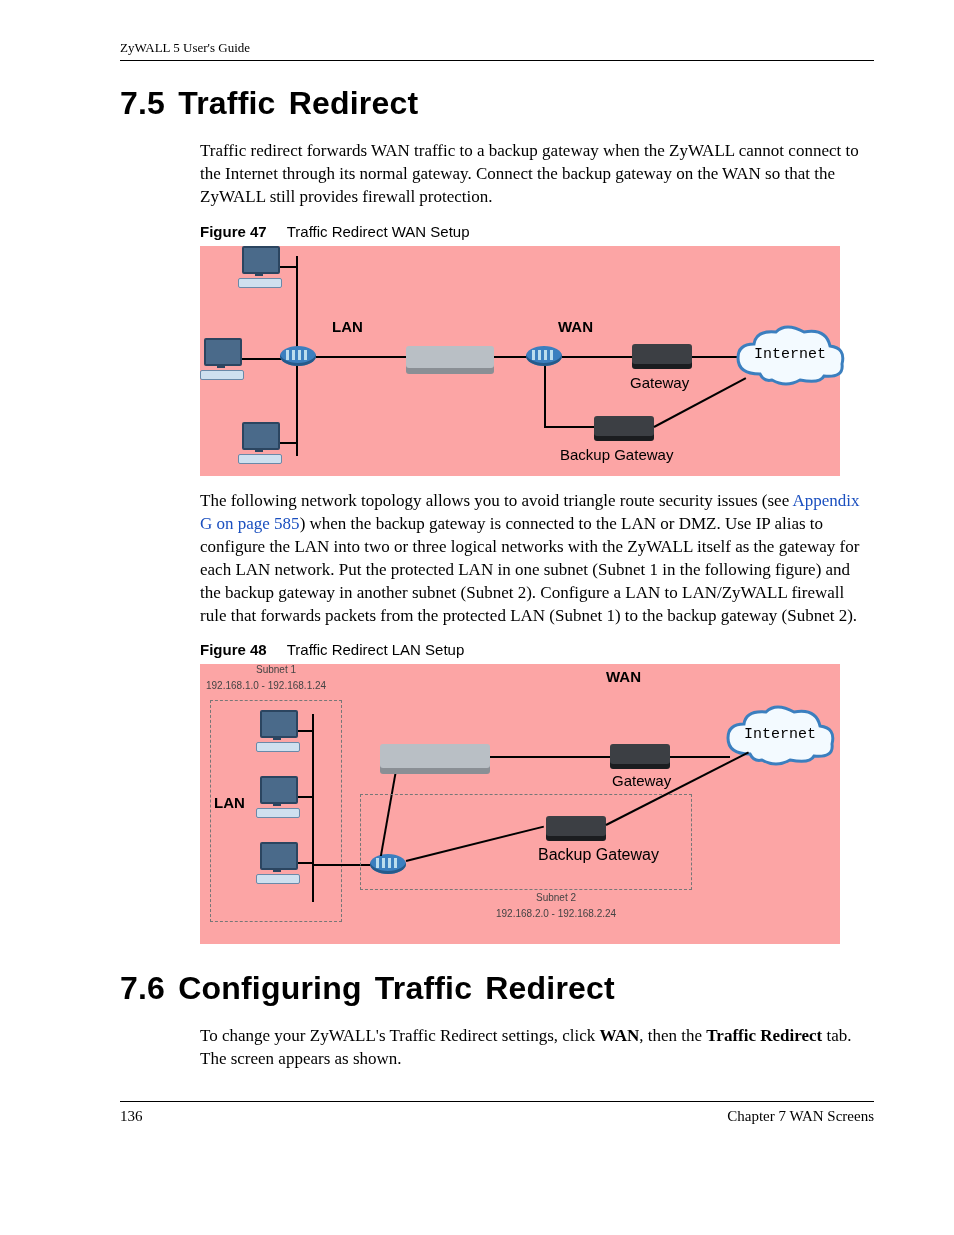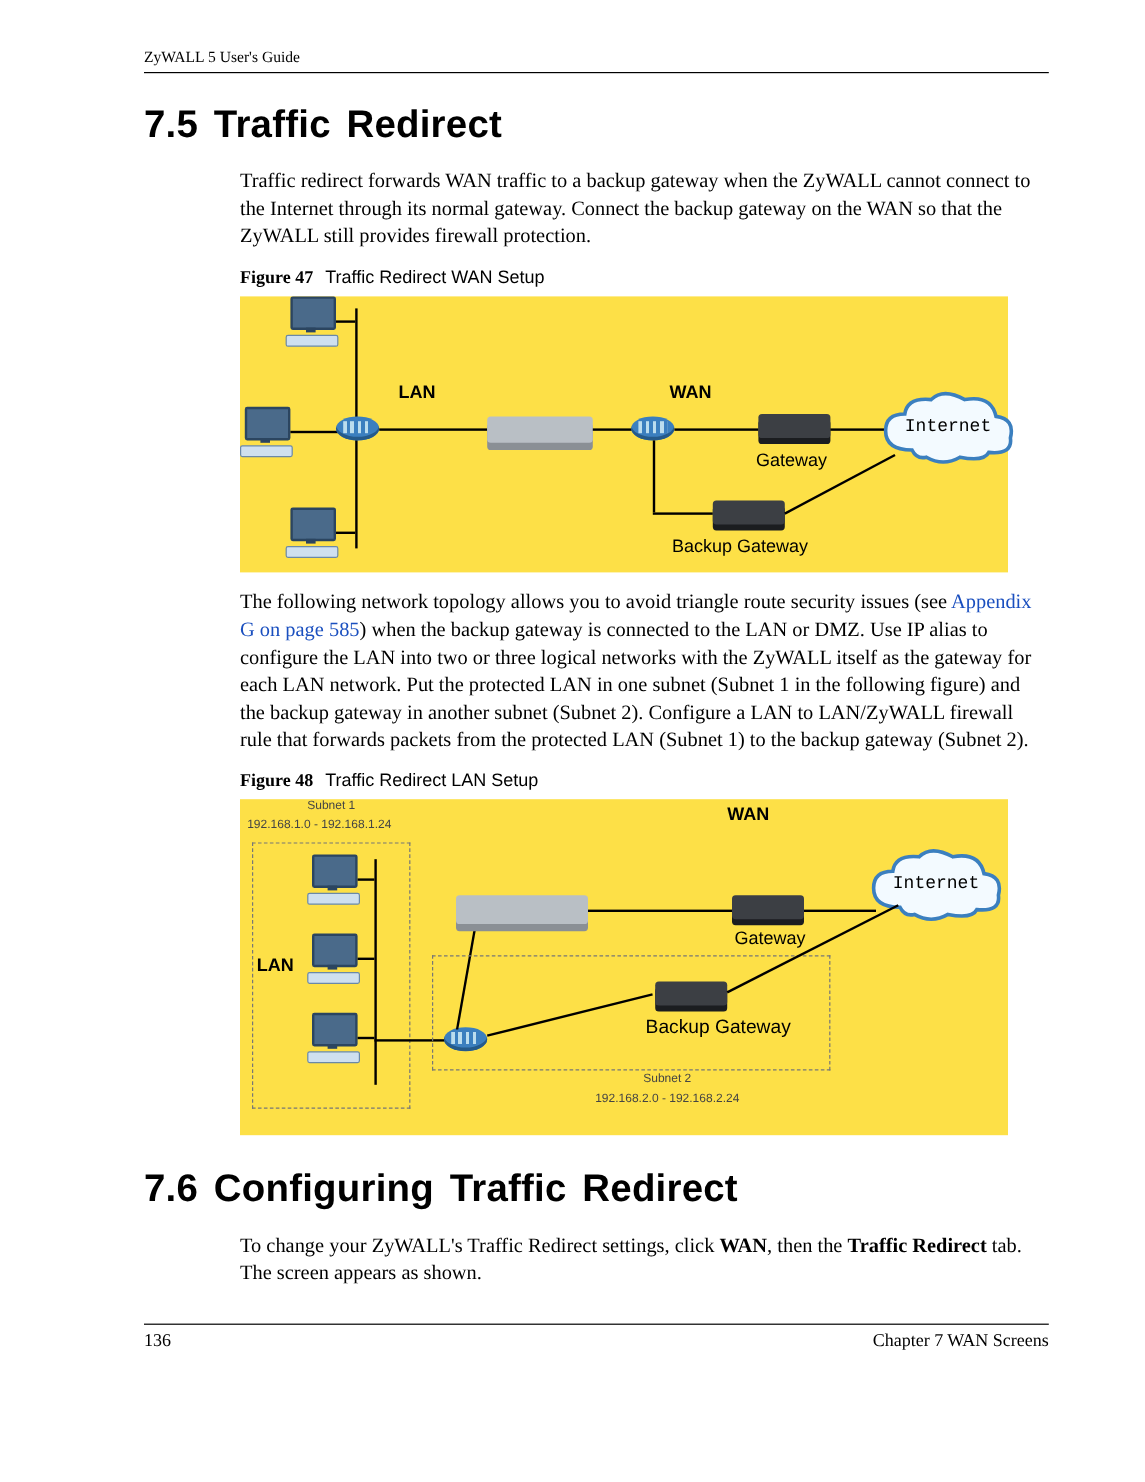--- a/index.html
+++ b/index.html
@@ -42,30 +42,29 @@
     color: #1a4fbf;
     text-decoration: none;
   }
   .figure-caption {
     font-family: Arial, Helvetica, sans-serif;
     font-size: 15px;
     margin: 14px 0 6px 0;
   }
   .figure-caption .figno {
     font-weight: bold;
-    margin-right: 10px;
-    font-family: Liberation Serif, serif;
+    margin-right: 20px;
   }
   .bold { font-weight: bold; }
 
   
   .diagram {
     position: relative;
     margin: 4px 0 14px 0;
-    background: #fde047;
+    background: #fca5a5;
   }
   .dlabel {
     position: absolute;
     font-family: Arial, Helvetica, sans-serif;
     font-size: 15px;
     font-weight: bold;
     color: #000;
     white-space: nowrap;
   }
   .dlabel.light { font-weight: normal; font-size: 10px; color:#444; }

